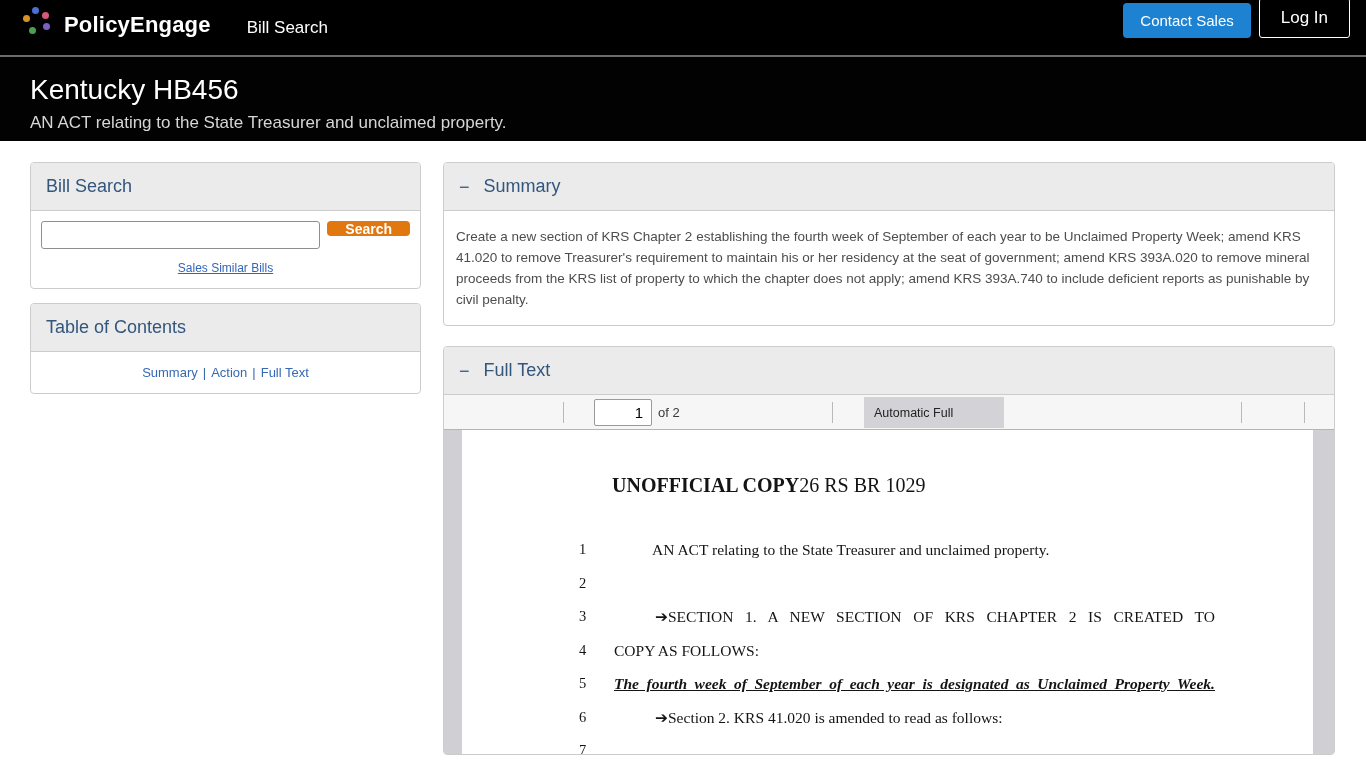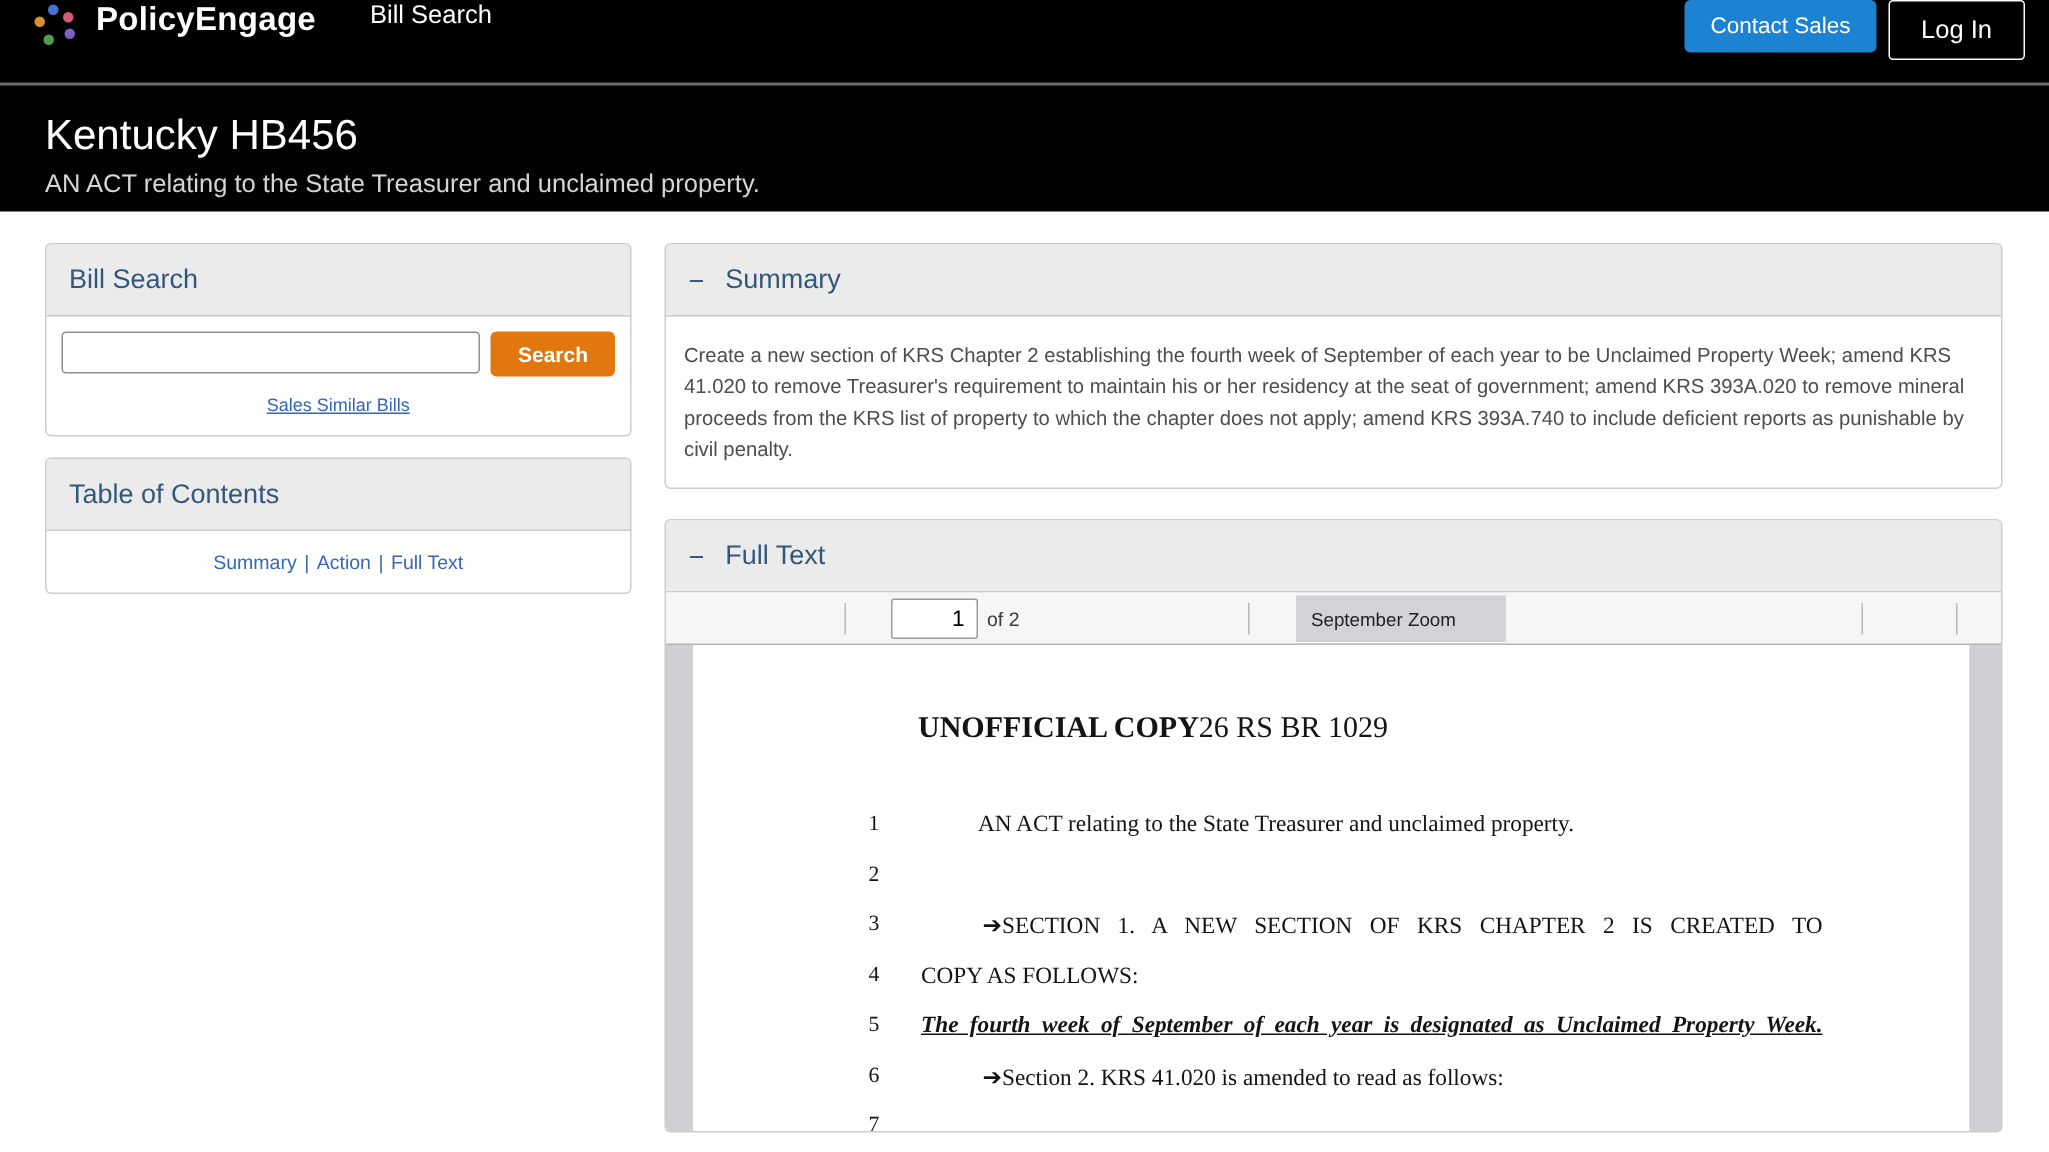--- a/index.html
+++ b/index.html
@@ -1,21 +1,21 @@
 <!DOCTYPE html>
 <html><head>
 <meta charset="utf-8">
 <style>
   * { margin:0; padding:0; box-sizing:border-box; }
   html,body { width:1366px; height:768px; overflow:hidden; background:#fff;
     font-family:"Liberation Sans", sans-serif; }
 
   
-  .topbar { height:57px; background:#000; display:flex; align-items:flex-start;
-    padding:0 16px; border-bottom:2px solid #6b6b6b; }
+  .topbar { height:57px; background:#000; display:flex; align-items:flex-end;
+    padding:17px 16px; border-bottom:2px solid #6b6b6b; }
   .logo { position:relative; width:34px; height:34px; margin-left:4px; flex:0 0 auto; }
   .logo i { position:absolute; width:7px; height:7px; border-radius:50%; }
   .logo .d1 { background:#4a6fd8; left:12px; top:3px; }
   .logo .d2 { background:#d45a78; left:22px; top:8px; }
   .logo .d3 { background:#d8922c; left:3px;  top:11px; }
   .logo .d4 { background:#7a5fc4; left:23px; top:19px; }
   .logo .d5 { background:#4c9e50; left:9px;  top:23px; }
   .brand { color:#fff; font-size:22px; font-weight:bold; margin-left:10px; letter-spacing:.2px; }
   .nav-item { color:#fff; font-size:17px; margin-left:36px; cursor:pointer; }
   .topbar .spacer { flex:1; }
@@ -39,21 +39,21 @@
   .panel-hd { background:#ebebeb; border-bottom:1px solid #ccc; padding:13px 15px;
     color:#33567d; font-size:18px; display:flex; align-items:center; }
   .collapse { color:#33567d; font-size:18px; margin-right:14px; cursor:pointer; line-height:1; }
 
   
   .bs-body { padding:10px 10px 13px; }
   .bs-row { display:flex; }
   .bs-input { flex:1; height:28px; border:1px solid #8f8f8f; border-radius:3px;
     padding:0 6px; font-size:14px; font-family:inherit; }
   .bs-btn { margin-left:7px; background:#e0770f; color:#fff; border:none; border-radius:4px;
-    font-weight:bold; font-size:14px; padding:0 18px; height:30px; cursor:pointer;
+    font-weight:bold; font-size:14px; padding:0 18px; height:15px; cursor:pointer;
     font-family:inherit; }
   .bs-link { display:block; text-align:center; margin-top:12px; font-size:12px;
     color:#3366bb; text-decoration:underline; }
   .gap14 { height:14px; }
   .toc-body { padding:13px 10px; text-align:center; font-size:13px; color:#3569b2; }
   .toc-body a { color:#3569b2; text-decoration:none; cursor:pointer; }
   .toc-sep { color:#3569b2; margin:0 5px; }
 
   
   .sum-body { padding:15px 12px; font-size:13.5px; line-height:21px; color:#4d4d4d; }
@@ -153,21 +153,21 @@
       <div class="panel-hd">
         <span class="collapse">−</span>
         <span>Full Text</span>
       </div>
 
       <div class="pdf-toolbar">
         <span class="tsep s1"></span>
         <input class="page-input" type="text" value="1" style="">
         <span class="page-of">of 2</span>
         <span class="tsep s2"></span>
-        <button class="zoom-select">September Zoom</button>
+        <button class="zoom-select">Automatic Full</button>
         <span class="tsep s3"></span>
         <span class="tsep s4"></span>
       </div>
 
       <div class="pdf-viewer">
         <div class="pdf-page">
           <div class="doc-hd">
             <span class="l">UNOFFICIAL COPY</span>
             <span class="r">26 RS BR 1029</span>
           </div>

